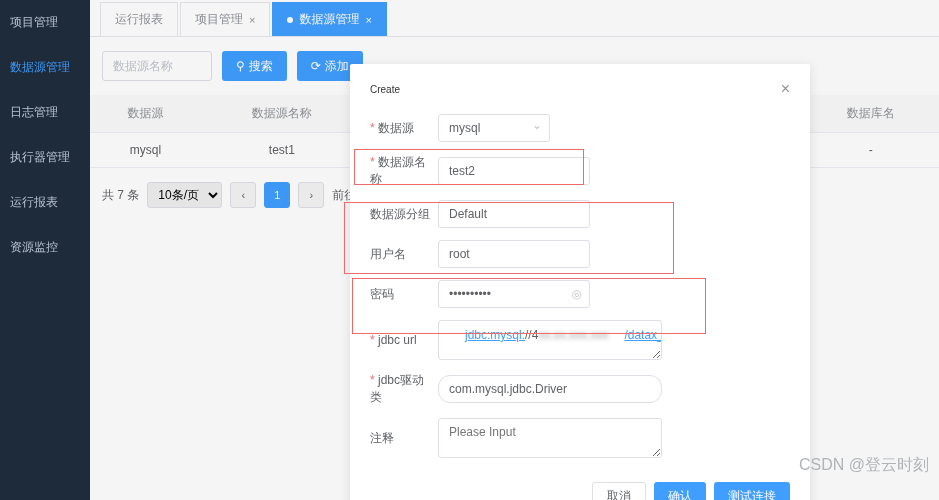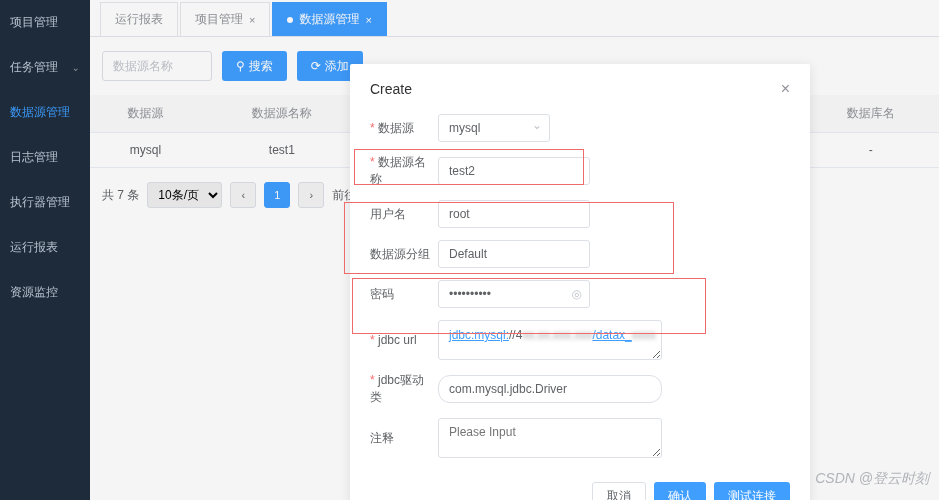--- a/index.html
+++ b/index.html
@@ -29,56 +29,52 @@
     
     .pager { display: flex; align-items: center; gap: 8px; padding: 14px 12px; font-size: 12px; color: #606266; }
     .pager select { height: 26px; border: 1px solid #dcdfe6; border-radius: 3px; padding: 0 6px; font-size: 12px; }
     .pg-btn { width: 26px; height: 26px; display: inline-flex; align-items: center; justify-content: center; border: 1px solid #dcdfe6; border-radius: 3px; background: #f4f4f5; font-size: 11px; cursor: pointer; }
     .pg-btn.active { background: #409eff; color: #fff; border-color: #409eff; }
     .pg-input { width: 36px; height: 26px; border: 1px solid #dcdfe6; border-radius: 3px; text-align: center; font-size: 12px; }
     
     .overlay { position: absolute; left: 0; top: 0; width: 939px; height: 500px; background: rgba(0,0,0,0.04); z-index: 10; }
     .modal { position: absolute; left: 350px; top: 64px; width: 460px; background: #fff; box-shadow: 0 2px 12px rgba(0,0,0,0.1); border-radius: 2px; z-index: 20; }
     .modal-header { padding: 16px 20px 8px; display: flex; justify-content: space-between; align-items: center; }
-    .modal-title { font-size: 14px; color: #303133; }
+    .modal-title { font-size: 10px; color: #303133; }
     .modal-close { font-size: 16px; color: #909399; cursor: pointer; }
     .modal-body { padding: 8px 20px 2px; }
     .form-row { display: flex; align-items: center; margin-bottom: 12px; position: relative; }
     .form-row.hl-name::before { content: ""; position: absolute; left: -16px; top: -5px; width: 228px; height: 34px; border: 1px solid #ef6b6b; pointer-events: none; }
     .hl-box1 { position: absolute; left: 344px; top: 202px; width: 330px; height: 72px; border: 1px solid #ef6b6b; z-index: 25; pointer-events: none; }
     .hl-box2 { position: absolute; left: 352px; top: 278px; width: 354px; height: 56px; border: 1px solid #ef6b6b; z-index: 25; pointer-events: none; }
     .form-label { width: 68px; font-size: 12px; color: #606266; text-align: left; padding-right: 8px; }
     .req::before { content: "* "; color: #f56c6c; }
     .form-input, .form-select, .form-textarea { width: 152px; height: 28px; border: 1px solid #dcdfe6; border-radius: 3px; padding: 0 10px; font-size: 12px; color: #606266; }
     .form-textarea { width: 224px; height: 40px; padding: 6px 10px; resize: both; font-family: inherit; }
     .form-select { appearance: none; background: #fff; }
     .select-wrap { position: relative; display: inline-block; }
     .select-wrap::after { content: "⌄"; position: absolute; right: 8px; top: 4px; color: #c0c4cc; font-size: 12px; pointer-events: none; }
     .pwd-wrap { position: relative; display: inline-block; }
     .pwd-eye { position: absolute; right: 8px; top: 7px; color: #c0c4cc; font-size: 12px; }
     .jdbc-val { color: #606266; }
-    .jdbc-val .link { color: #409eff; text-decoration: underline; }
+    .jdbc-val .link { color: #409eff; text-decoration: underline; margin-left: 16px; }
     .jdbc-val .blur { filter: blur(2px); opacity: 0.6; }
     .modal-footer { padding: 10px 20px 16px; display: flex; justify-content: flex-end; gap: 8px; }
     .btn-default { background: #fff; color: #606266; border: 1px solid #dcdfe6; }
     .btn-sm { height: 28px; padding: 0 14px; }
     
-    .watermark { position: absolute; right: 10px; bottom: 12px; font-size: 14px; color: #b0b3b8; z-index: 30; font-style: italic; }
+    .watermark { position: absolute; right: 10px; bottom: 24px; font-size: 16px; color: #b0b3b8; z-index: 30; }
   </style>
 </head>
 <body>
 
 <div class="app">
   <div class="sidebar">
     <div class="side-item">
         <span>项目管理</span>
-      </div>
-    <div class="side-item">
-        <span>任务管理</span>
-        <span class="side-arrow">⌄</span>
       </div>
     <div class="side-item active">
         <span>数据源管理</span>
       </div>
     <div class="side-item">
         <span>日志管理</span>
       </div>
     <div class="side-item">
         <span>执行器管理</span>
       </div>
@@ -163,26 +159,26 @@
     <div class="modal-body">
       <div class="form-row">
         <label class="form-label req">数据源</label>
         <span class="select-wrap"><select class="form-select" style="width:112px"><option>mysql</option></select></span>
       </div>
       <div class="form-row hl-name">
         <label class="form-label req">数据源名称</label>
         <input class="form-input" value="test2" style="">
       </div>
       <div class="form-row">
+        <label class="form-label">数据源分组</label>
+        <input class="form-input" value="Default" style="">
+      </div>
+      <div class="form-row">
         <label class="form-label">用户名</label>
         <input class="form-input" value="root" style="">
-      </div>
-      <div class="form-row">
-        <label class="form-label">数据源分组</label>
-        <input class="form-input" value="Default" style="">
       </div>
       <div class="form-row">
         <label class="form-label">密码</label>
         <span class="pwd-wrap"><input class="form-input" type="text" value="••••••••••" style=""><span class="pwd-eye">◎</span></span>
       </div>
       <div class="form-row">
         <label class="form-label req">jdbc url</label>
         <div class="form-textarea jdbc-val" style="line-height:16px;overflow:hidden"><span class="link">jdbc:mysql:</span><span>//4</span><span class="blur">xx.xx.xxx.xxx</span><span class="link">/datax_</span><span class="blur">xxxx</span></div>
       </div>
       <div class="form-row">

